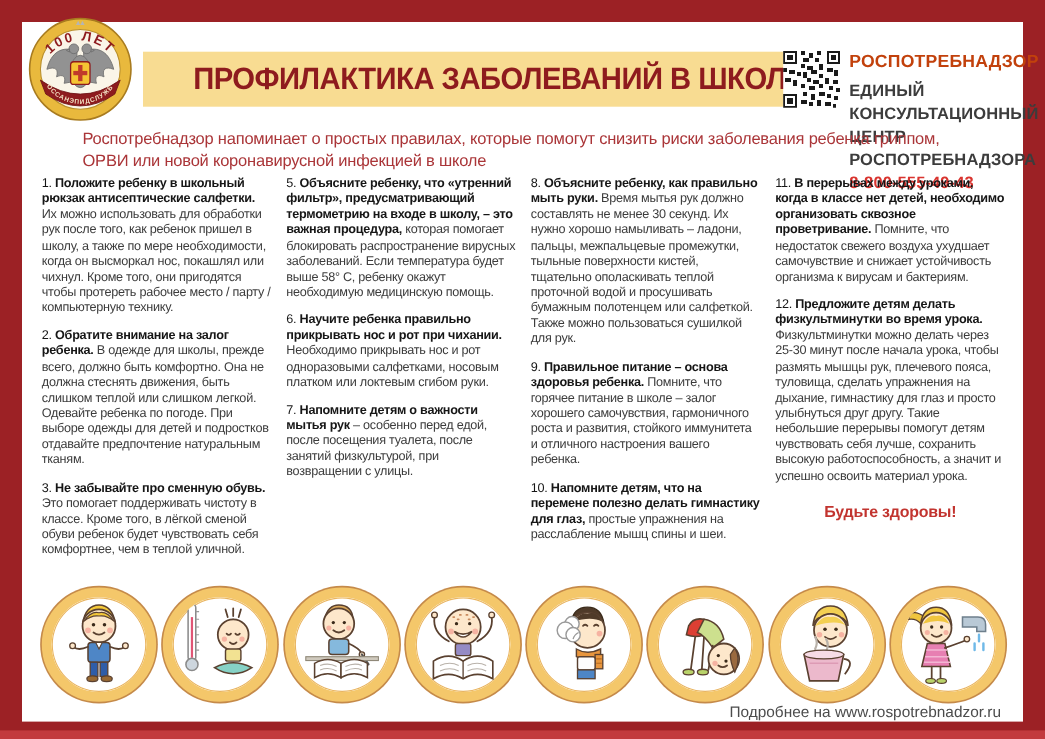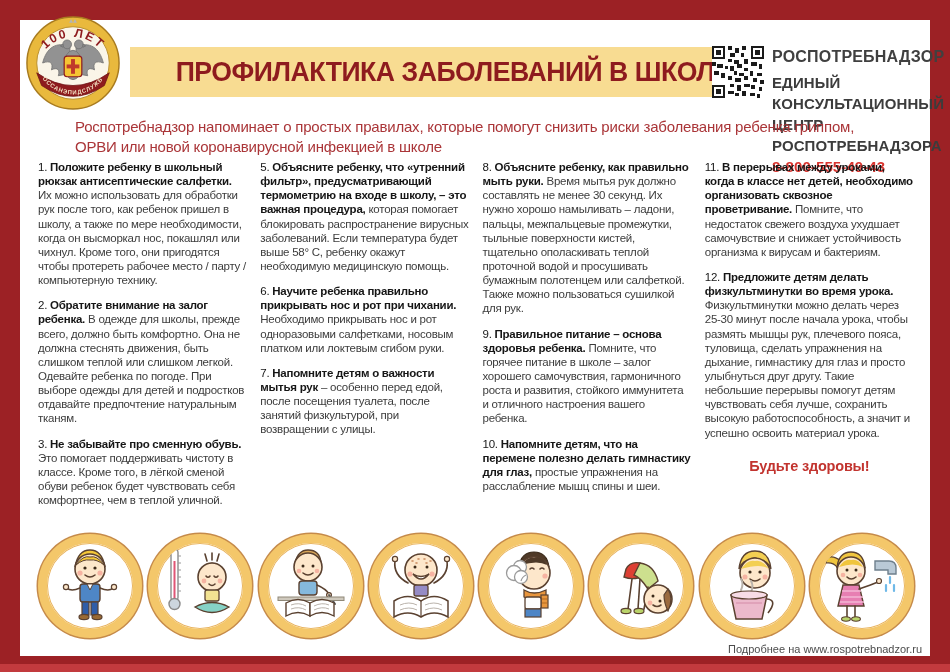--- a/index.html
+++ b/index.html
@@ -18,21 +18,21 @@
   .title-bar{
     position:absolute;left:110px;top:27px;width:578px;height:50px;
     background:#f8dc92;display:flex;align-items:center;justify-content:center;padding-left:35px;
   }
   .title-bar h1{
     margin:0;font-size:28px;font-weight:bold;color:#8e1b1e;
     letter-spacing:-0.5px;transform:scaleX(.95);white-space:nowrap;
   }
   .qr{position:absolute;left:692px;top:26px;width:52px;height:52px;}
   .agency{position:absolute;left:752px;top:28px;width:160px;}
-  .agency .name{font-size:16px;font-weight:bold;color:#404040;letter-spacing:.2px;}
+  .agency .name{font-size:16px;font-weight:bold;color:#c2410c;letter-spacing:.2px;}
   .agency .lines{margin-top:6px;font-size:15px;font-weight:bold;color:#3c3c3c;line-height:1.4;letter-spacing:.1px;}
   .agency .phone{color:#d9342f;}
   
   .subtitle{
     position:absolute;top:97px;left:55px;right:55px;text-align:left;
     color:#aa3538;font-size:15px;line-height:1.35;letter-spacing:-0.2px;
   }
   
   .tips{
     position:absolute;top:140px;left:18px;width:876px;
@@ -53,21 +53,21 @@
     position:absolute;top:514px;left:18px;width:876px;
     display:flex;justify-content:space-between;
   }
   .circ{
     width:86px;height:86px;border:9px solid #f4c76a;border-radius:50%;
     background:#fff;box-shadow:0 0 0 1.5px #c58a4a, inset 0 0 0 1px #e9b562;
     overflow:hidden;flex:0 0 auto;
   }
   .circ svg{display:block;width:86px;height:86px;}
   .footer-note{
-    position:absolute;right:8px;bottom:1px;font-size:11px;color:#4c4c4c;
+    position:absolute;right:20px;bottom:1px;font-size:14px;color:#4c4c4c;
   }
   .ln{stroke:#5a4130;fill:none;stroke-width:1.6;stroke-linecap:round;}
 </style>
 </head>
 <body>
 
 <div>
   <div class="content">
 
     <svg class="logo" viewBox="0 0 100 100">

